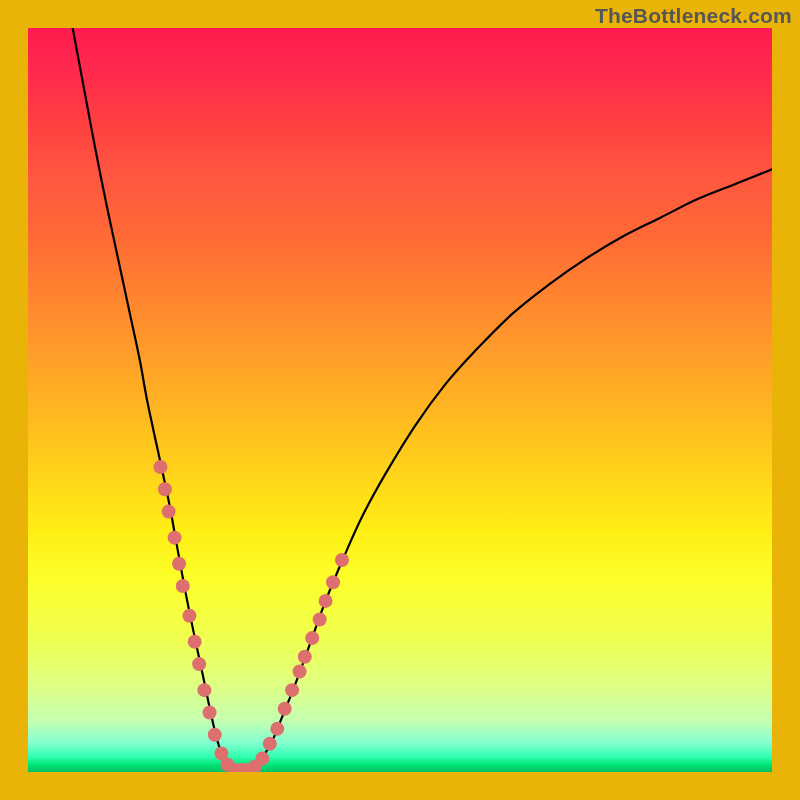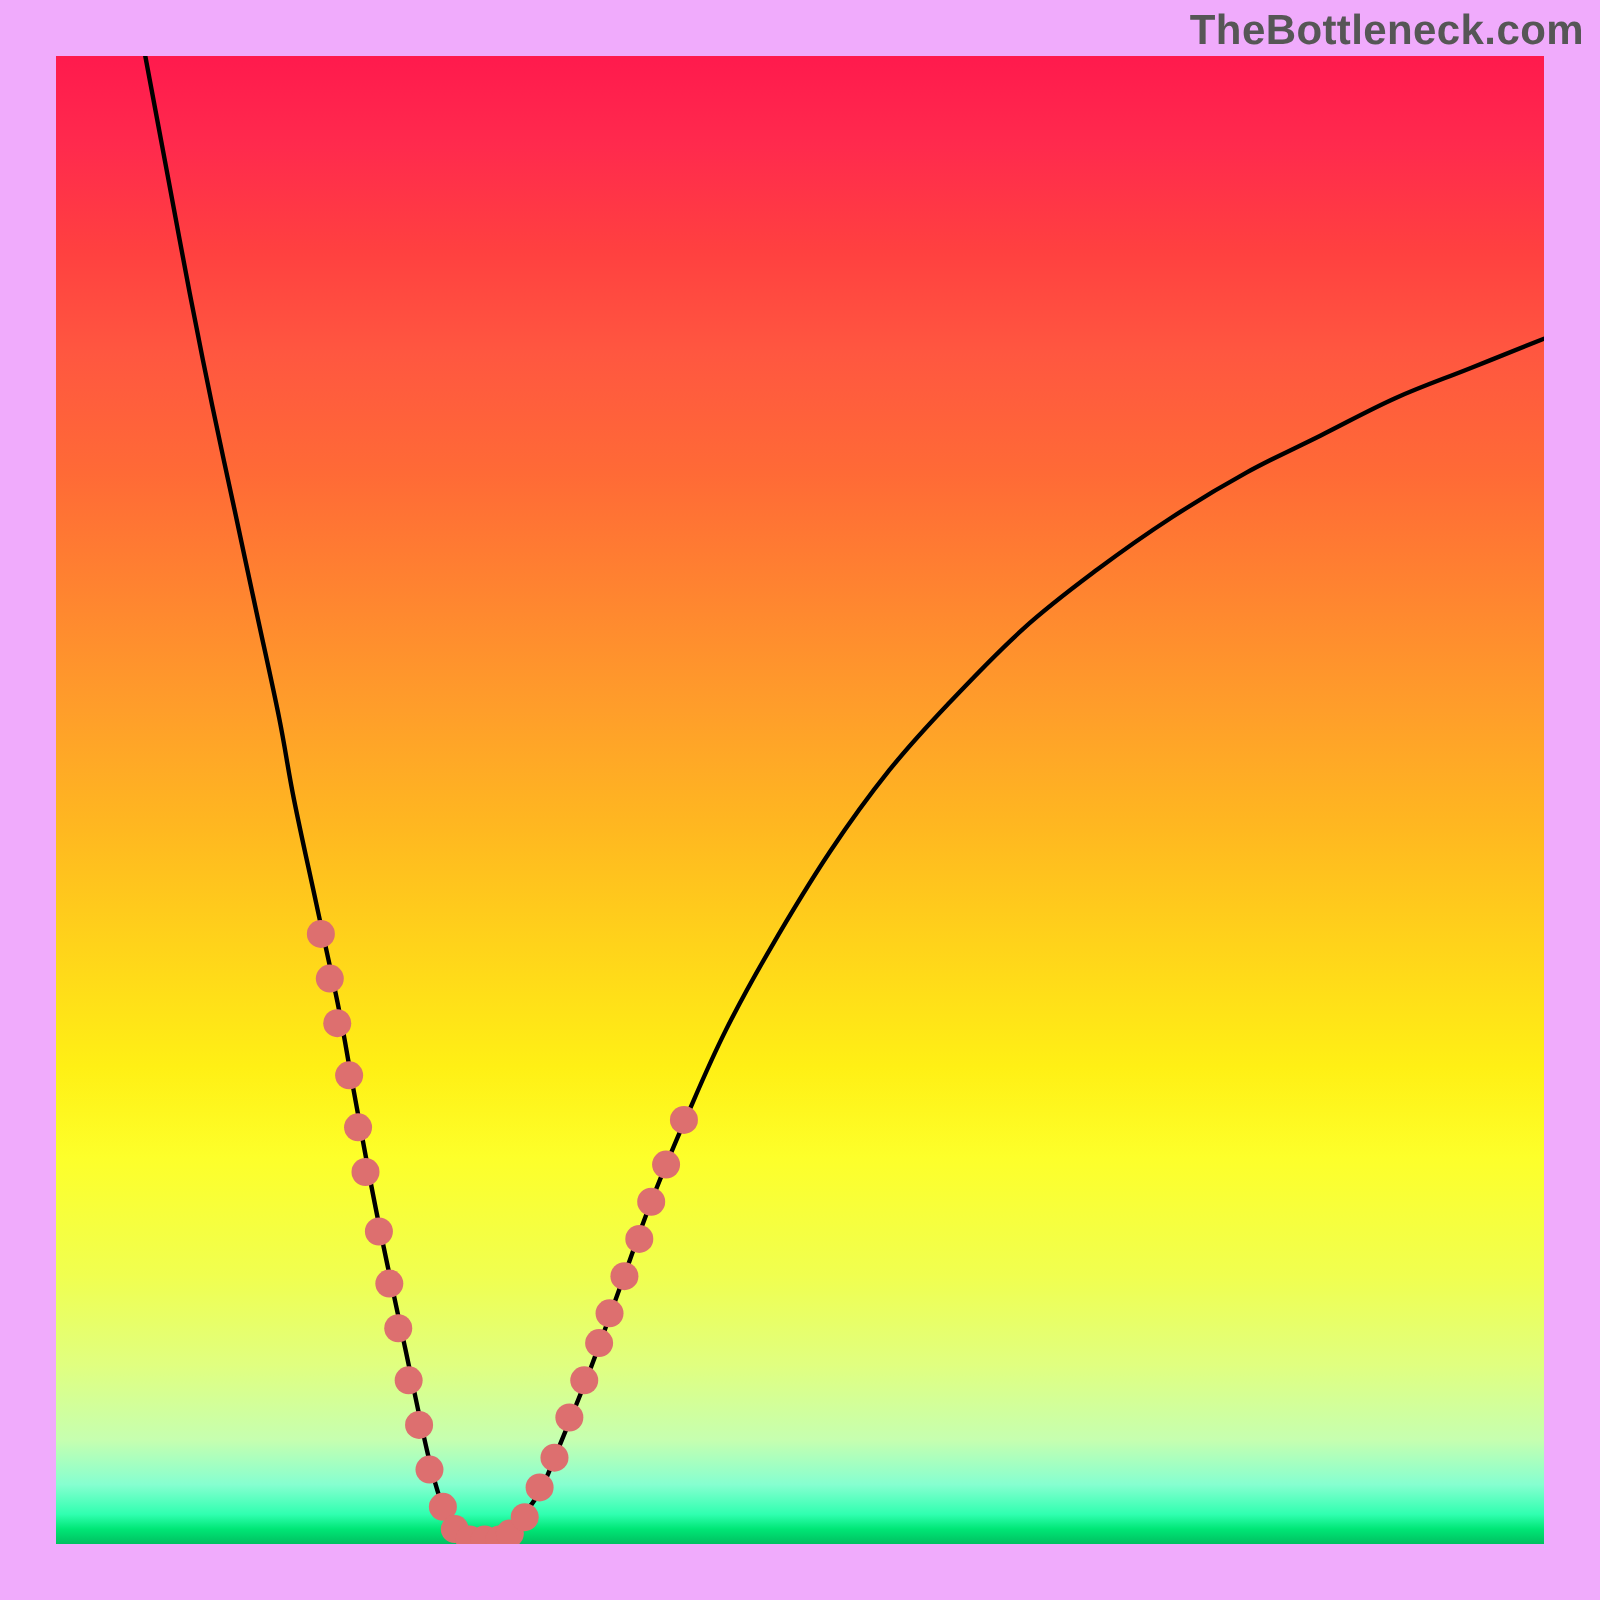--- a/index.html
+++ b/index.html
@@ -10,21 +10,21 @@
     background: #000;
     overflow: hidden;
     font-family: Arial, Helvetica, sans-serif;
   }
   .frame {
     position: absolute;
     top: 0;
     left: 0;
     width: 800px;
     height: 800px;
-    background: #f0abfc;
+    background: #eab308;
   }
   .plot-area {
     position: absolute;
     top: 28px;
     left: 28px;
     width: 744px;
     height: 744px;
     overflow: hidden;
   }
   

